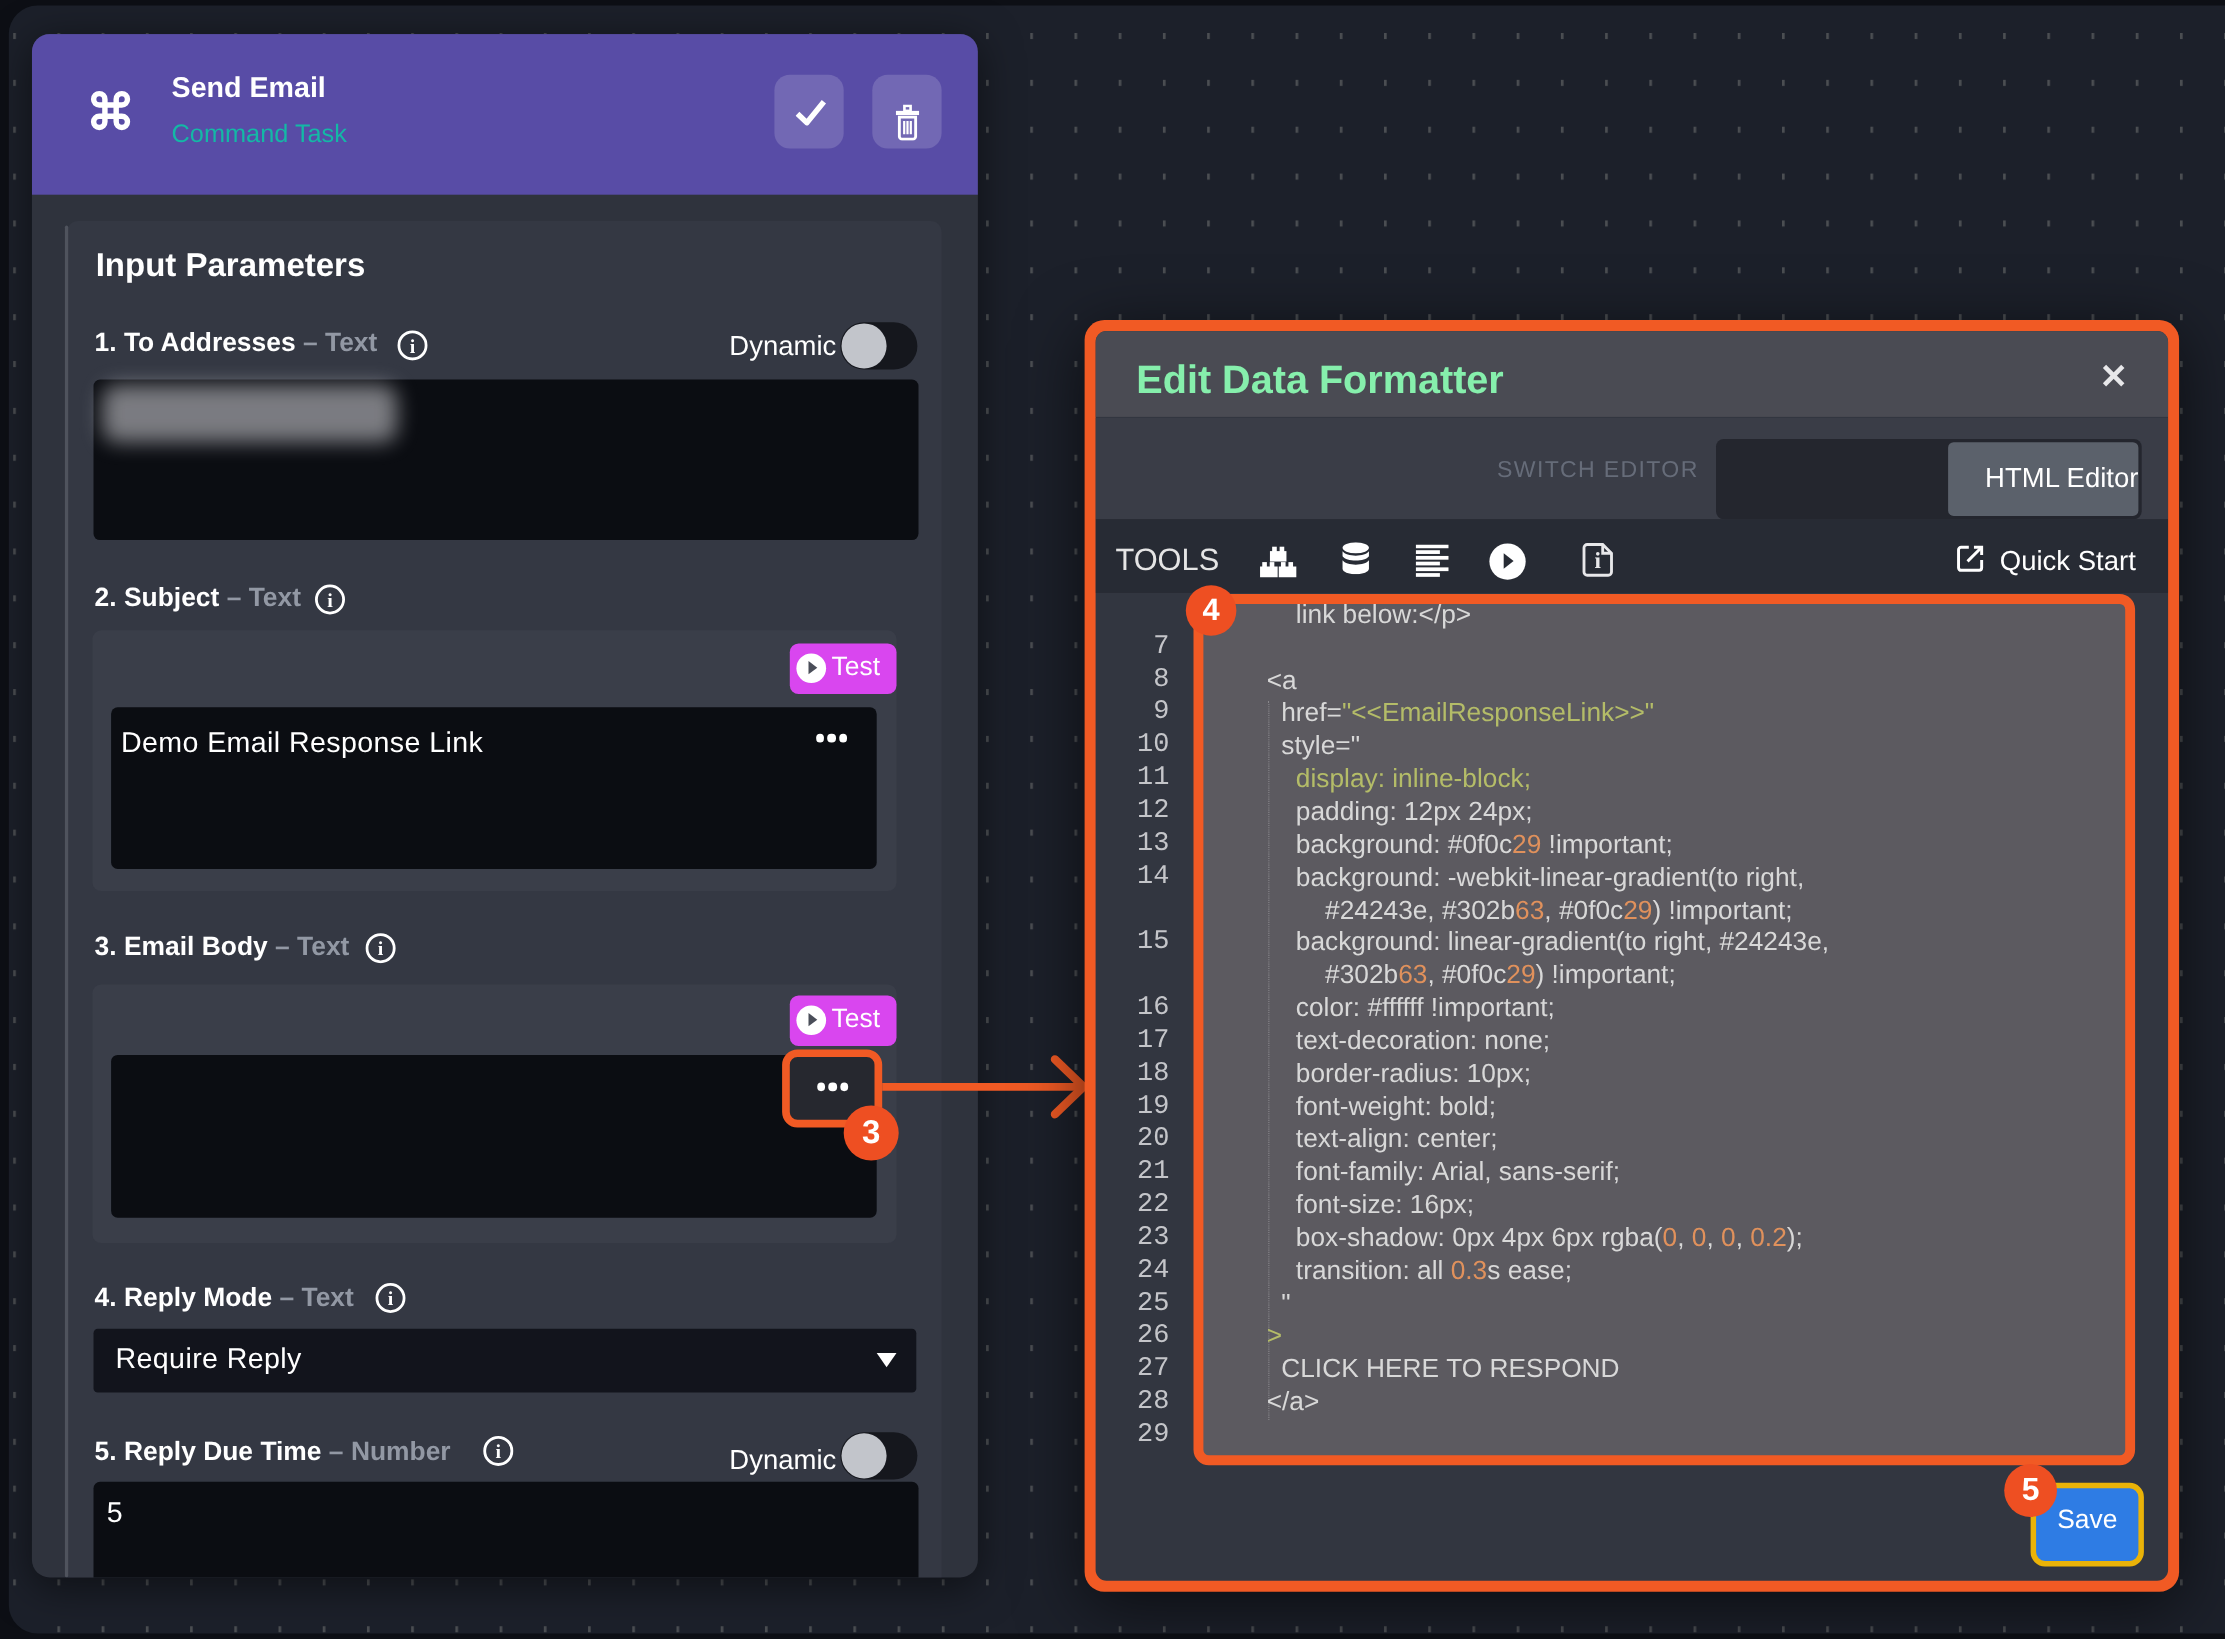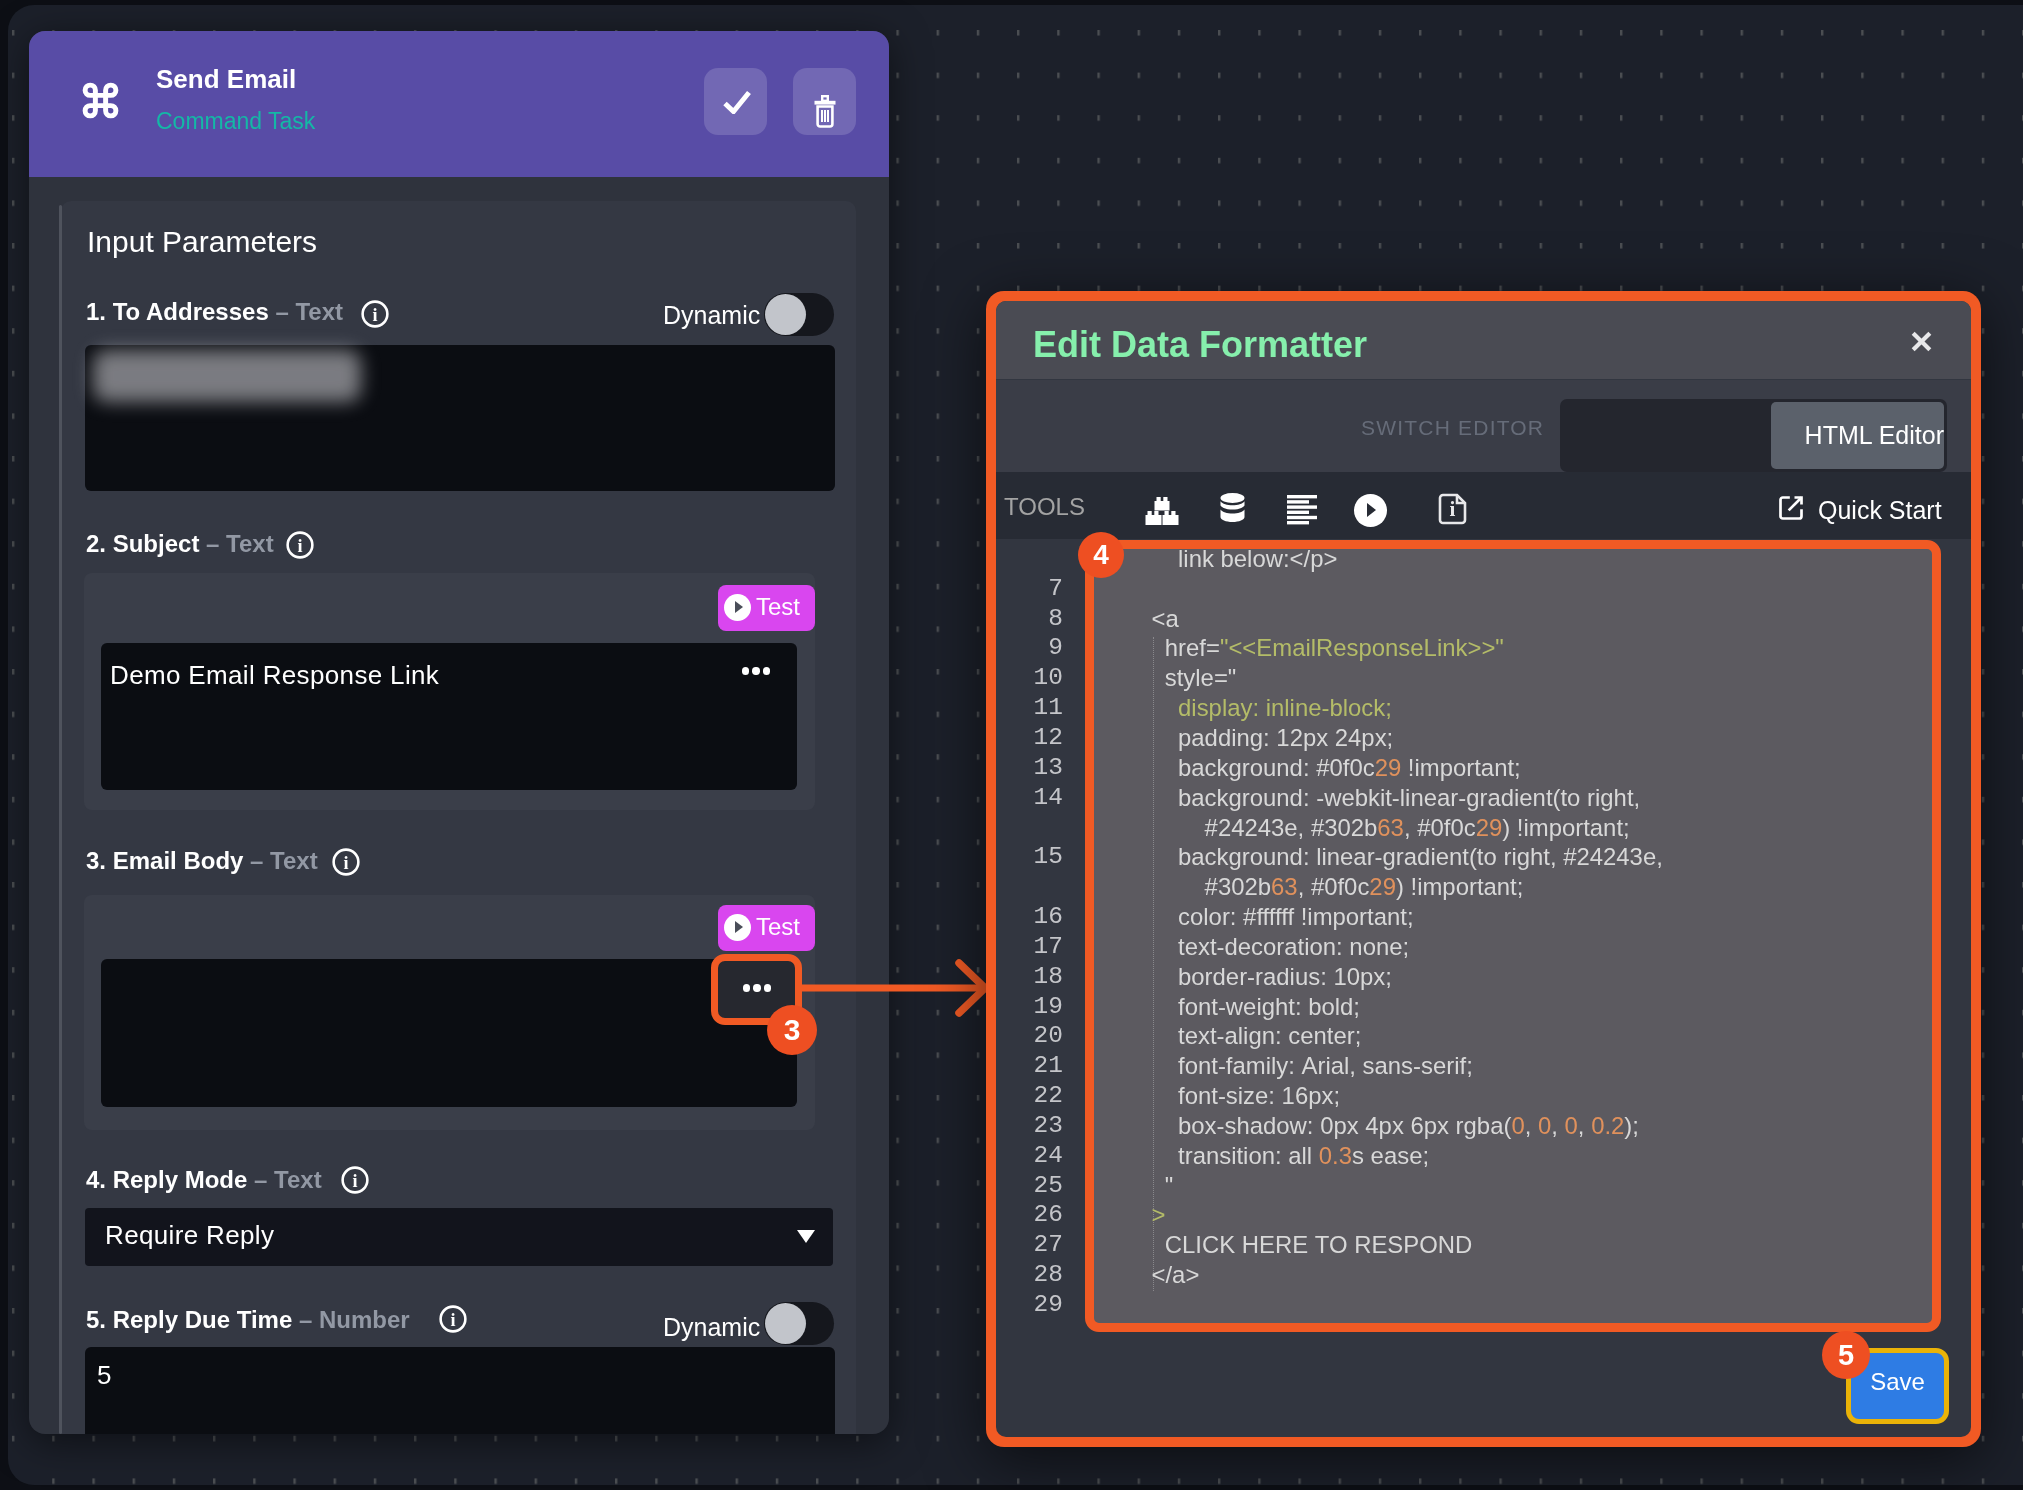--- a/index.html
+++ b/index.html
@@ -60,21 +60,21 @@
           <rect x="9.2" y="1.2" width="5.6" height="4.6" stroke-width="2.4"></rect>
           <rect x="1.5" y="5.8" width="21" height="3.8" fill="#fff" stroke="none"></rect>
           <path d="M4.6 11.5h14.8v17.5a2.5 2.5 0 0 1-2.5 2.5H7.1a2.5 2.5 0 0 1-2.5-2.5z" stroke-width="2.6"></path>
           <line x1="9" y1="15" x2="9" y2="27" stroke-width="2"></line>
           <line x1="12" y1="15" x2="12" y2="27" stroke-width="2"></line>
           <line x1="15" y1="15" x2="15" y2="27" stroke-width="2"></line>
         </svg>
       </div>
 <div class="panel"></div>
 <div class="abs" style="left:30px;top:174px;width:3px;height:1229px;background:#4f535d;border-radius:2px"></div>
-<div class="abs" style="left:58px;top:196px;font-size:30px;font-weight:normal;color:#fff;line-height:1">Input Parameters</div>
+<div class="abs" style="left:58px;top:196px;font-size:30px;font-weight:bold;color:#fff;line-height:1">Input Parameters</div>
 <div class="lbl" style="left:57px;top:269px">1. To Addresses <span class="dim">– Text</span></div>
 <div class="abs" style="left:332px;top:269px">
         <svg class="info" style="position:absolute;left:0px;top:0px" width="28" height="28" viewBox="0 0 24 24" fill="none" stroke="#fff" stroke-width="2" stroke-linecap="round" stroke-linejoin="round">
           <circle cx="12" cy="12" r="10.6" stroke-width="2.2"></circle>
           <text x="12" y="17.6" text-anchor="middle" font-family="Liberation Serif,serif" font-weight="bold" font-size="15.5" fill="#fff" stroke="none">i</text>
         </svg>
       </div>
 <div class="dyn" style="left:634px;top:272px">Dynamic</div>
 <div class="toggle" style="left:735px;top:262px">
         <div class="knob"></div>
@@ -156,21 +156,21 @@
 <div class="abs" style="left:37px;top:26px;font-size:36px;font-weight:bold;color:#86efac;line-height:1">Edit Data Formatter</div>
 <svg class="abs" style="left:913px;top:28px" width="25" height="25" viewBox="0 0 24 24" stroke="#e8e8ea" stroke-width="4" fill="none" stroke-linecap="butt">
           <line x1="4" y1="4" x2="20" y2="20"></line>
           <line x1="20" y1="4" x2="4" y2="20"></line>
         </svg>
 <div class="dswitch"></div>
 <div class="abs" style="left:365px;top:116px;font-size:21px;letter-spacing:1.2px;color:#666c79;line-height:1">SWITCH EDITOR</div>
 <div class="abs" style="left:564px;top:98px;width:387px;height:73px;background:#24262e;border-radius:7px"></div>
 <div class="abs" style="left:775px;top:101px;width:173px;height:67px;background:#5b616b;border-radius:5px;text-align:right;font-size:25px;color:#fff;line-height:67px">HTML Editor</div>
 <div class="dtools"></div>
-<div class="abs" style="left:8px;top:194px;font-size:24px;color:#a3a3a3;line-height:1">TOOLS</div>
+<div class="abs" style="left:18px;top:194px;font-size:28px;color:#e5e5e5;line-height:1">TOOLS</div>
 <svg class="abs" style="left:149px;top:193px" width="34" height="31" viewBox="0 0 34 31" fill="#fff">
           <rect x="9.5" y="7" width="15" height="9.5"></rect>
           <rect x="11.5" y="3" width="4.2" height="5"></rect>
           <rect x="18.3" y="3" width="4.2" height="5"></rect>
           <rect x="0.5" y="21" width="16" height="10"></rect>
           <rect x="2.5" y="17" width="4.2" height="5"></rect>
           <rect x="9.3" y="17" width="4.2" height="5"></rect>
           <rect x="17.5" y="21" width="16" height="10"></rect>
           <rect x="19.5" y="17" width="4.2" height="5"></rect>
           <rect x="26.3" y="17" width="4.2" height="5"></rect>

